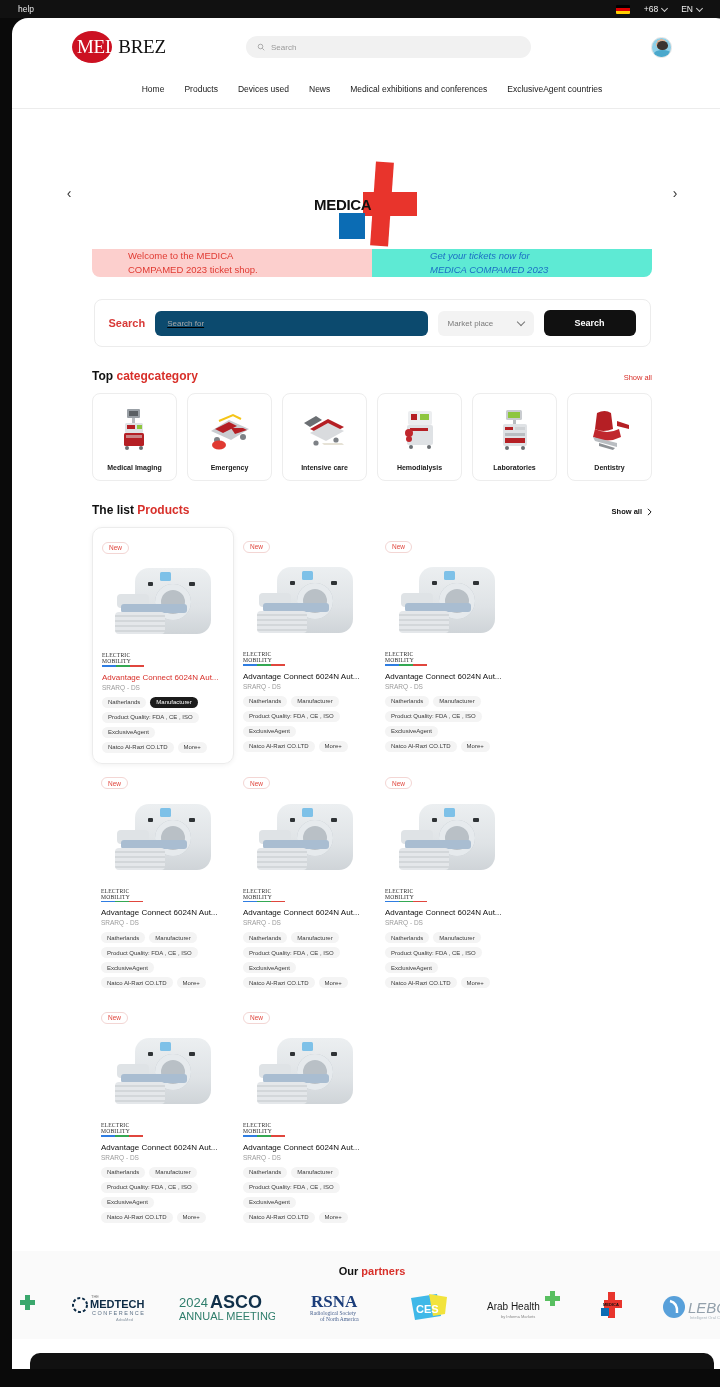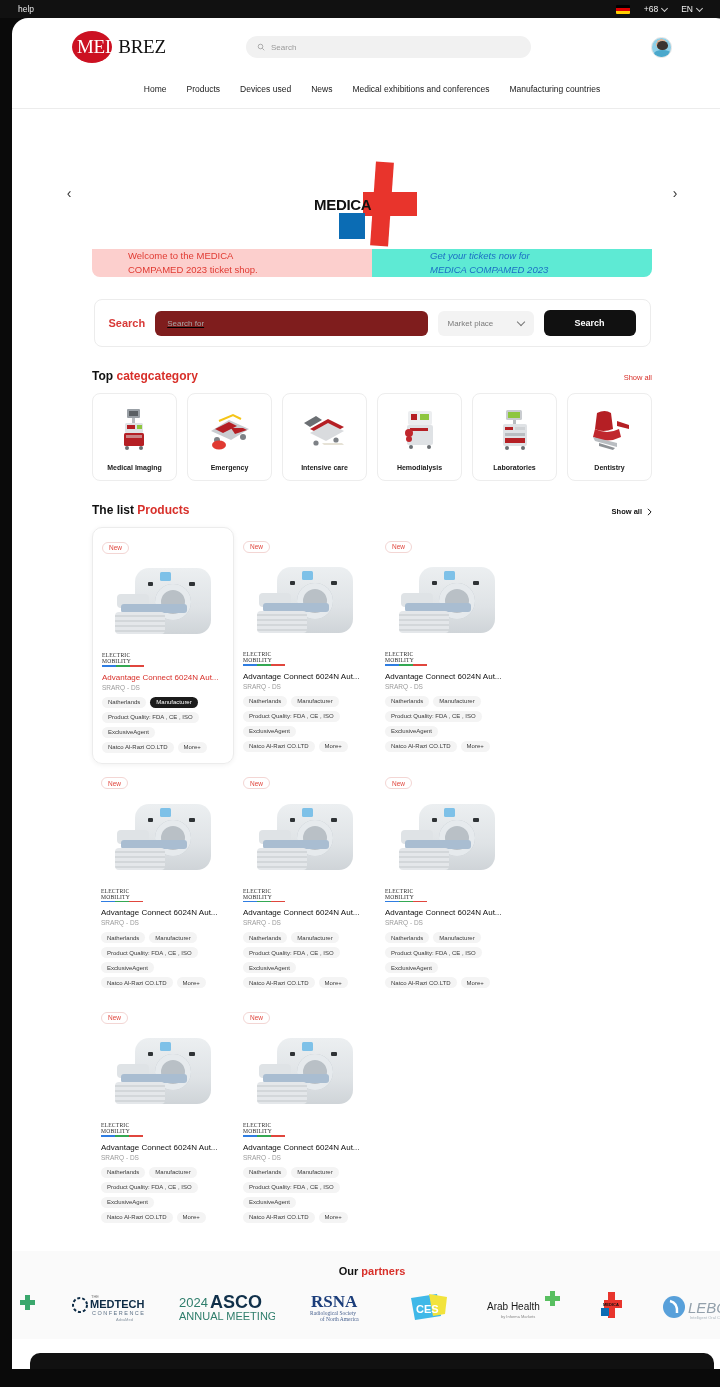--- a/index.html
+++ b/index.html
@@ -75,21 +75,21 @@
   .medica .ch { position:absolute; left:46px; top:36px; width:54px; height:24px; background:#e8342c; }
   .medica .sq { position:absolute; left:22px; top:57px; width:26px; height:26px; background:#0b6cb4; }
   .arrow { position:absolute; top:50%; transform:translateY(-50%); width:18px; height:18px;
            display:flex; align-items:center; justify-content:center; color:#333; font-size:14px; }
   .arrow.l { left:48px; } .arrow.r { right:48px; }
 
   
   .panel { margin: 22px auto 0; width:557px; height:48px; border:1px solid #ececec;
            border-radius:8px; display:flex; align-items:center; gap:10px; padding: 0 14px; }
   .panel .lbl { font-size:11px; color:#d83a38; font-weight:bold; }
-  .panel .field { flex:1; height:25px; background:#7f1d1d; border-radius:6px;
+  .panel .field { flex:1; height:25px; background:#0c4a6e; border-radius:6px;
                   display:flex; align-items:center; padding:0 12px;text-decoration:underline; }
   .panel .field span { font-size:8px; color:#a6a6a6; }
   .panel .sel { width:96px; height:25px; background:#f3f3f3; border-radius:6px;
                 display:flex; align-items:center; padding:0 10px; }
   .panel .sel span { font-size:8px; color:#7b7b7b; }
   .panel .sel .chev2 { margin-left:auto; width:6px; height:6px; border-right:1.2px solid #777;
                        border-bottom:1.2px solid #777; transform:rotate(45deg); margin-bottom:3px; }
   .panel .btn { width:92px; height:26px; background:#111; border-radius:6px; color:#fff;
                 font-size:9px; display:flex; align-items:center; justify-content:center; font-weight:bold;}
 
@@ -201,21 +201,21 @@
       </div>
       <div class="avatar"></div>
     </div>
 
     <div class="nav">
       <a href="#">Home</a>
       <a href="#">Products</a>
       <a href="#">Devices used</a>
       <a href="#">News</a>
       <a href="#">Medical exhibitions and conferences</a>
-      <a href="#">Manufacturing countries</a>
+      <a href="#">ExclusiveAgent countries</a>
     </div>
     <div class="hr"></div>
 
     <div class="bannerwrap">
       <div class="banner">
         <div class="bl">
           <p>Welcome to the MEDICA COMPAMED 2023 ticket shop.</p>
         </div>
         <div class="br">
           <p>Get your tickets now for MEDICA  COMPAMED 2023</p>

